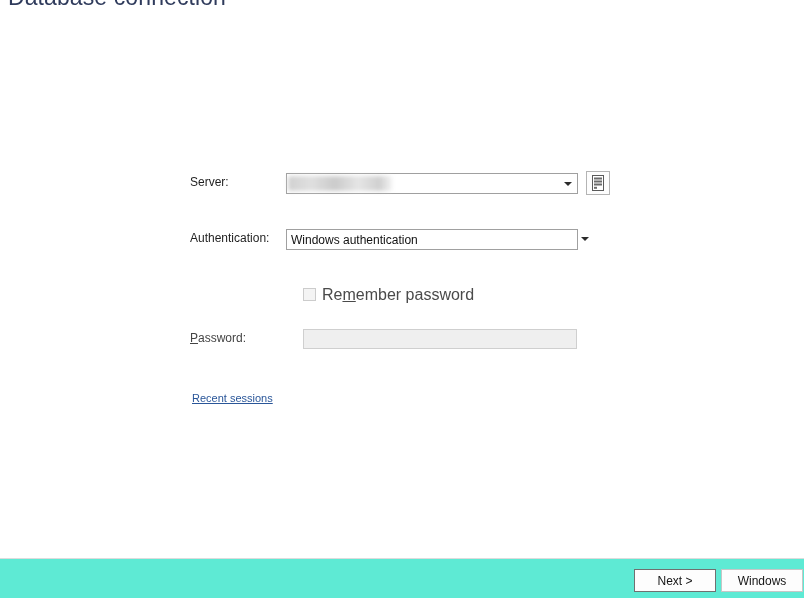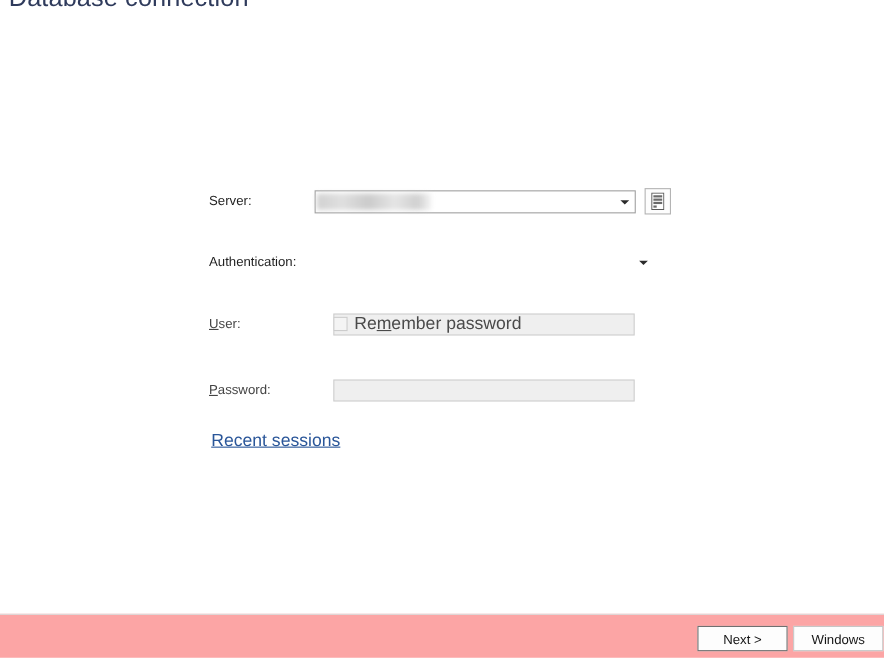--- a/index.html
+++ b/index.html
@@ -162,35 +162,35 @@
     font-size: 16px;
     color: #4a4a4a;
     white-space: nowrap;
   }
 
   
   .link {
     position: absolute;
     left: 192px;
     top: 392px;
-    font-size: 16px;
+    font-size: 11px;
     color: #2a5699;
     text-decoration: underline;
     cursor: pointer;
     white-space: nowrap;
   }
 
   
   .footer {
     position: absolute;
     left: 0;
     top: 558px;
     width: 804px;
     height: 40px;
-    background: #fca5a5;
+    background: #5eead4;
     border-top: 1px solid #dcdcdc;
   }
   .btn {
     position: absolute;
     top: 10px;
     width: 82px;
     height: 23px;
     background: #fdfdfd;
     font-size: 12px;
     color: #151515;
@@ -236,31 +236,28 @@
         <rect x="2" y="11.8" width="3" height="2" fill="#6b6b6b"></rect>
       </svg>
     </div>
   </div>
 
   <div class="form-row" style="top:0;">
     <div class="label-col" style="top:32px;">
       <span class="field-label">Authentication:</span>
     </div>
 
+    <div class="combo" style="top:33px; width:292px;">
+      <span class="value">Windows authentication</span>
+    </div>
     <span class="arrow-out" style="left:581px; top:41px;"></span>
   </div>
 
-  <div class="form-row" style="top:0;">
-    <div class="label-col" style="top:60px;">
-      <span class="field-label disabled"><span class="akey">U</span><span>ser:</span></span>
-    </div>
-    <div class="textbox" style="top:61px; width:274px;" title=""></div>
-  </div>
-
-  <div class="form-row" style="top:4px;">
+
+  <div class="form-row" style="top:16px;">
     <div class="label-col" style="top:88px;">
       <span class="field-label disabled"><span class="akey">P</span><span>assword:</span></span>
     </div>
     <div class="textbox" style="top:89px; width:274px;" title=""></div>
   </div>
 
   <div class="check-row" style="top:120px;">
     <span class="checkbox"></span>
     <span class="check-label"><span>Re</span><span class="akey">m</span><span>ember password</span></span>
   </div>

